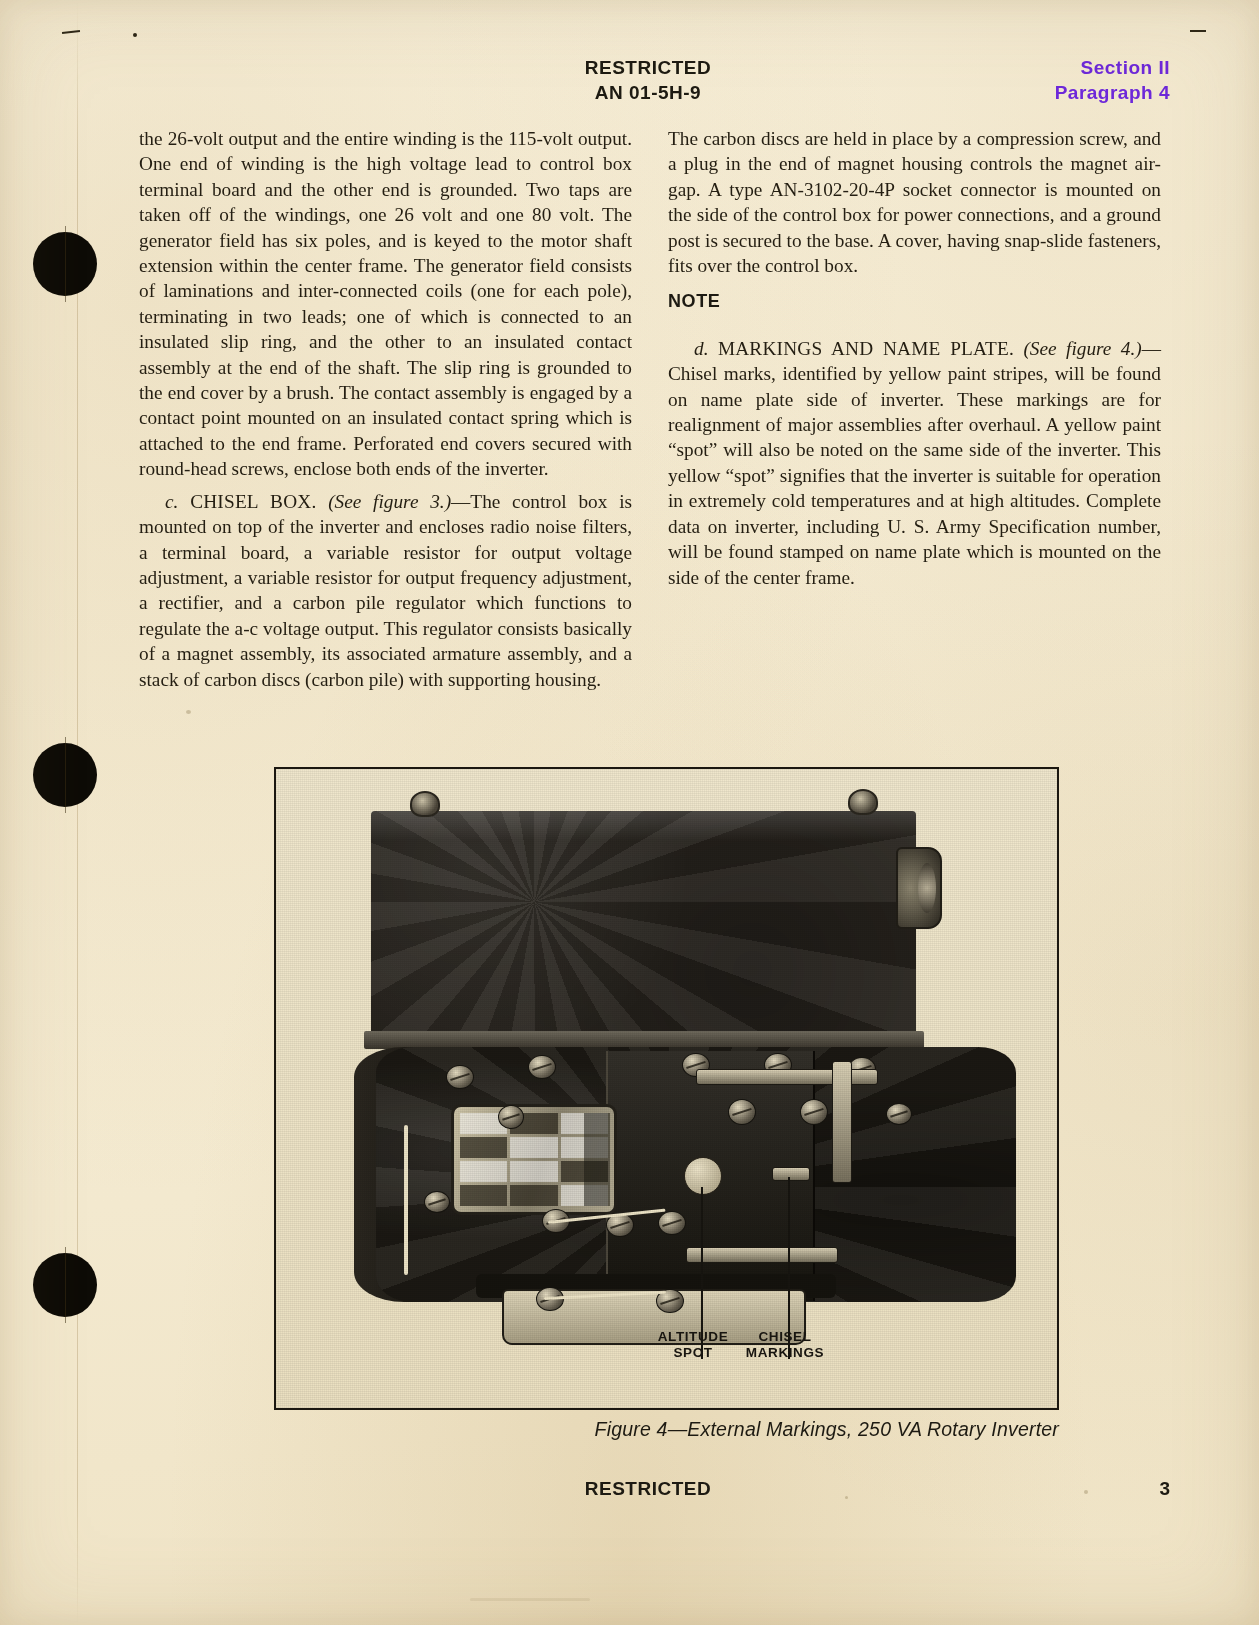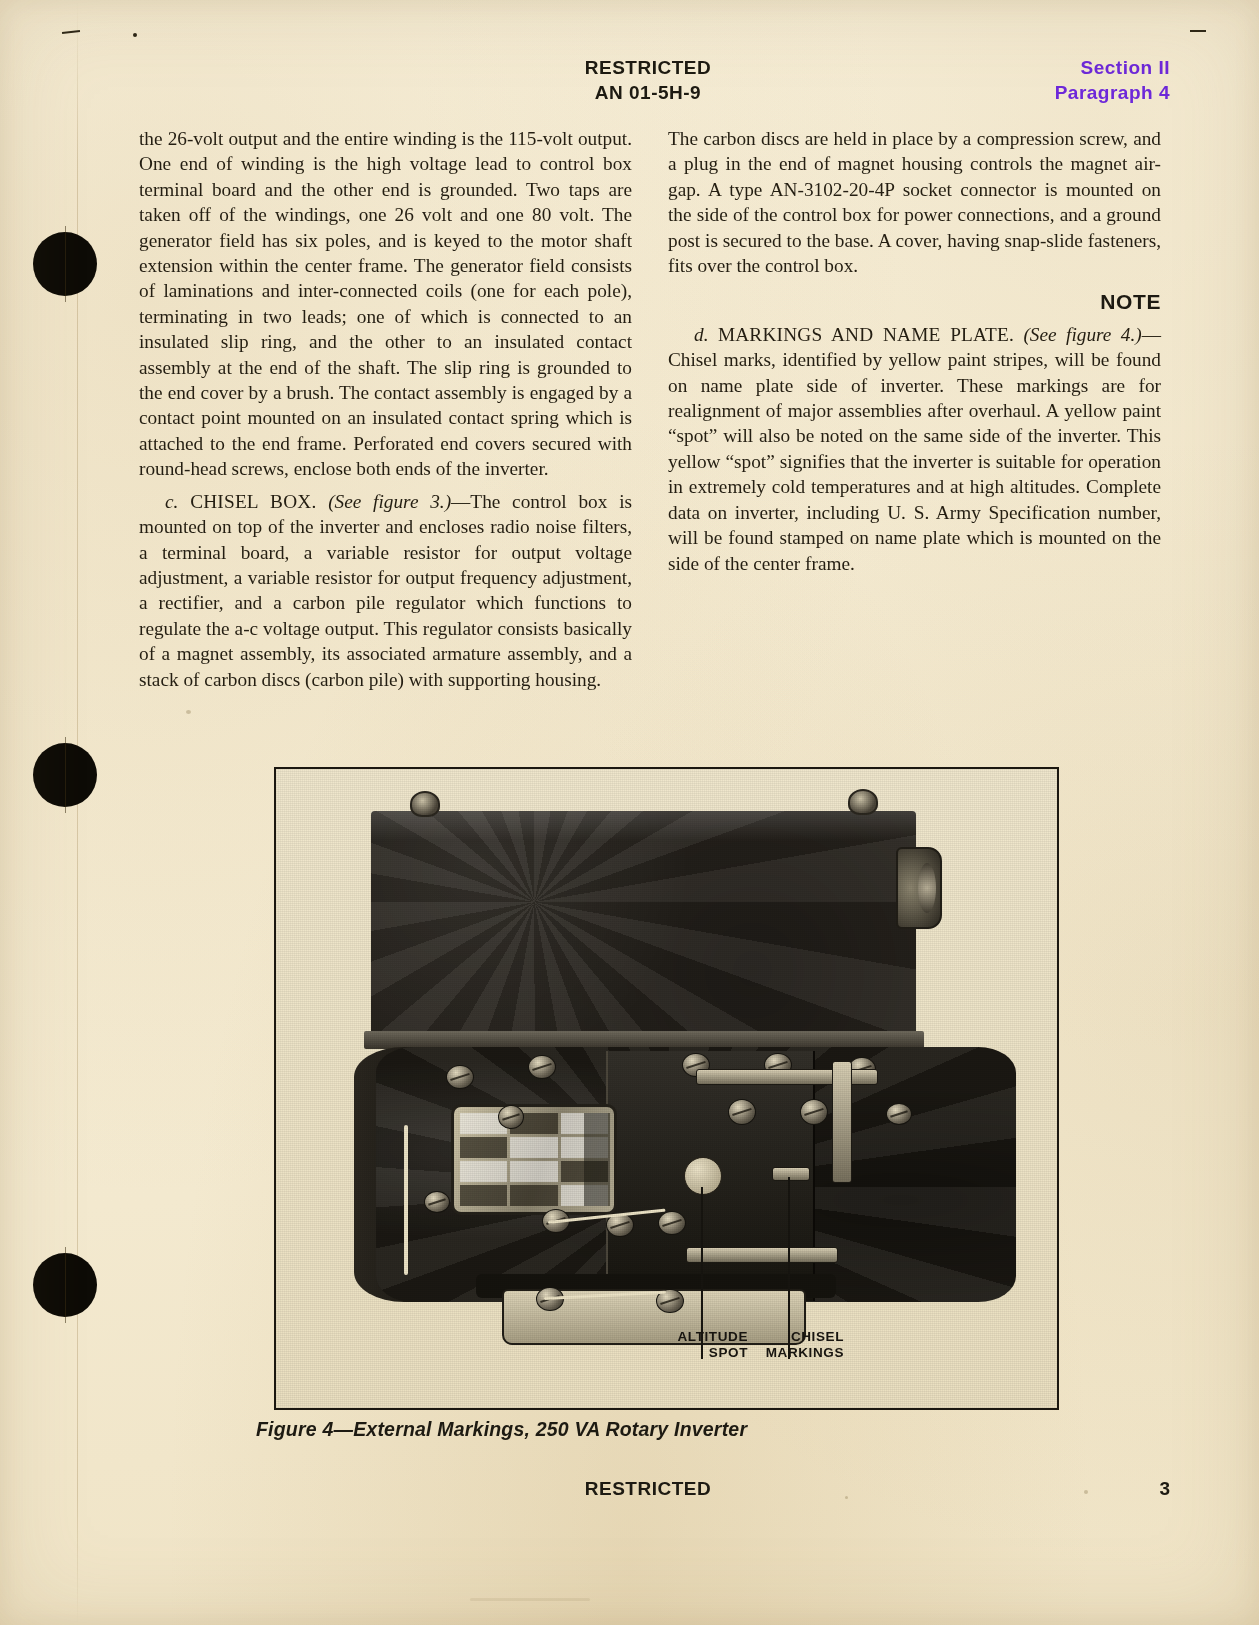--- a/index.html
+++ b/index.html
@@ -68,22 +68,22 @@
     hyphens:none;
   }
   .col.left{left:139px;}
   .col.right{left:668px;}
   .col p{margin:0;}
   .col p.ind{text-indent:26px;margin-top:2px;}
   .ital{font-style:italic;}
   .caps{font-size:19.3px;letter-spacing:.2px;}
 
   .note-h{
-    text-align:right;font-family:"Liberation Sans",sans-serif;
-    font-weight:bold;font-size:21px;letter-spacing:.6px;color:#1d1a12;
+    text-align:left;font-family:"Liberation Sans",sans-serif;
+    font-weight:bold;font-size:18px;letter-spacing:.6px;color:#1d1a12;
     margin:11px 0 3px 0;
   }
   .note-b{
     margin:0 0 0 0;padding:0 22px 0 40px;
     text-align:justify;line-height:29px;font-size:19.3px;
   }
 
   
   .figure-box{
     position:absolute;left:274px;top:767px;width:785px;height:643px;
@@ -206,29 +206,29 @@
     position:absolute;left:200px;top:505px;width:360px;height:24px;
     background:#15130e;border-radius:6px;
   }
   .wire{position:absolute;background:#ece3c6;height:3px;transform-origin:left center;border-radius:2px;}
 
   
   .lead{position:absolute;width:2px;background:#171510;}
   .dot{position:absolute;width:36px;height:36px;border-radius:50%;
        background:radial-gradient(circle at 35% 30%,#ece3c8,#a79d80);border:1px solid #2b261c;}
   .callout-label{
-    position:absolute;text-align:right;
+    position:absolute;text-align:center;
     font-family:"Liberation Sans",sans-serif;font-weight:bold;
     font-size:13.5px;line-height:16px;letter-spacing:.6px;color:#181510;
     white-space:pre-line;
   }
 
   .fig-caption{
-    position:absolute;left:256px;top:1418px;width:785px;text-align:left;
-    font-family:"Liberation Sans",sans-serif;font-weight:bold;font-style:italic;
+    position:absolute;left:274px;top:1418px;width:785px;text-align:right;
+    font-family:"Liberation Sans",sans-serif;font-weight:normal;font-style:italic;
     font-size:19.5px;letter-spacing:.2px;color:#1d1a12;
   }
 
   footer.pagefoot{position:absolute;left:120px;top:1478px;width:1050px;height:30px;}
   .ft-center{
     position:absolute;left:408px;top:0;width:240px;text-align:center;
     font-family:"Liberation Sans",sans-serif;font-weight:bold;font-size:19px;
     letter-spacing:.5px;color:#1d1a12;
   }
   .ft-right{
@@ -276,21 +276,21 @@
       <span class="caps">CHISEL BOX.</span>
       <span class="ital">(See figure 3.)</span><span>—The control box is mounted on top of the inverter and encloses radio noise filters, a terminal board, a variable resistor for output voltage adjustment, a variable resistor for output frequency adjustment, a rectifier, and a carbon pile regulator which functions to regulate the a-c voltage output. This regulator consists basically of a magnet assembly, its associated armature assembly, and a stack of carbon discs (carbon pile) with supporting housing.</span>
     </p>
   </div>
 
   <div class="col right">
     <p>The carbon discs are held in place by a compression screw, and a plug in the end of magnet housing controls the magnet air-gap. A type AN-3102-20-4P socket connector is mounted on the side of the control box for power connections, and a ground post is secured to the base. A cover, having snap-slide fasteners, fits over the control box.</p>
 
     <div class="note-h">NOTE</div>
 
-    <p class="ind" style="margin-top:7px;">
+    <p class="ind" style="margin-top:21px;">
       <span class="ital">d.</span>
       <span class="caps">MARKINGS AND NAME PLATE.</span>
       <span class="ital">(See figure 4.)</span><span>—Chisel marks, identified by yellow paint stripes, will be found on name plate side of inverter. These markings are for realignment of major assemblies after overhaul. A yellow paint “spot” will also be noted on the same side of the inverter. This yellow “spot” signifies that the inverter is suitable for operation in extremely cold temperatures and at high altitudes. Complete data on inverter, including U. S. Army Specification number, will be found stamped on name plate which is mounted on the side of the center frame.</span>
     </p>
   </div>
 
   <div class="figure-box">
     <div class="photo">
       <div class="photo-bg"></div>
 

